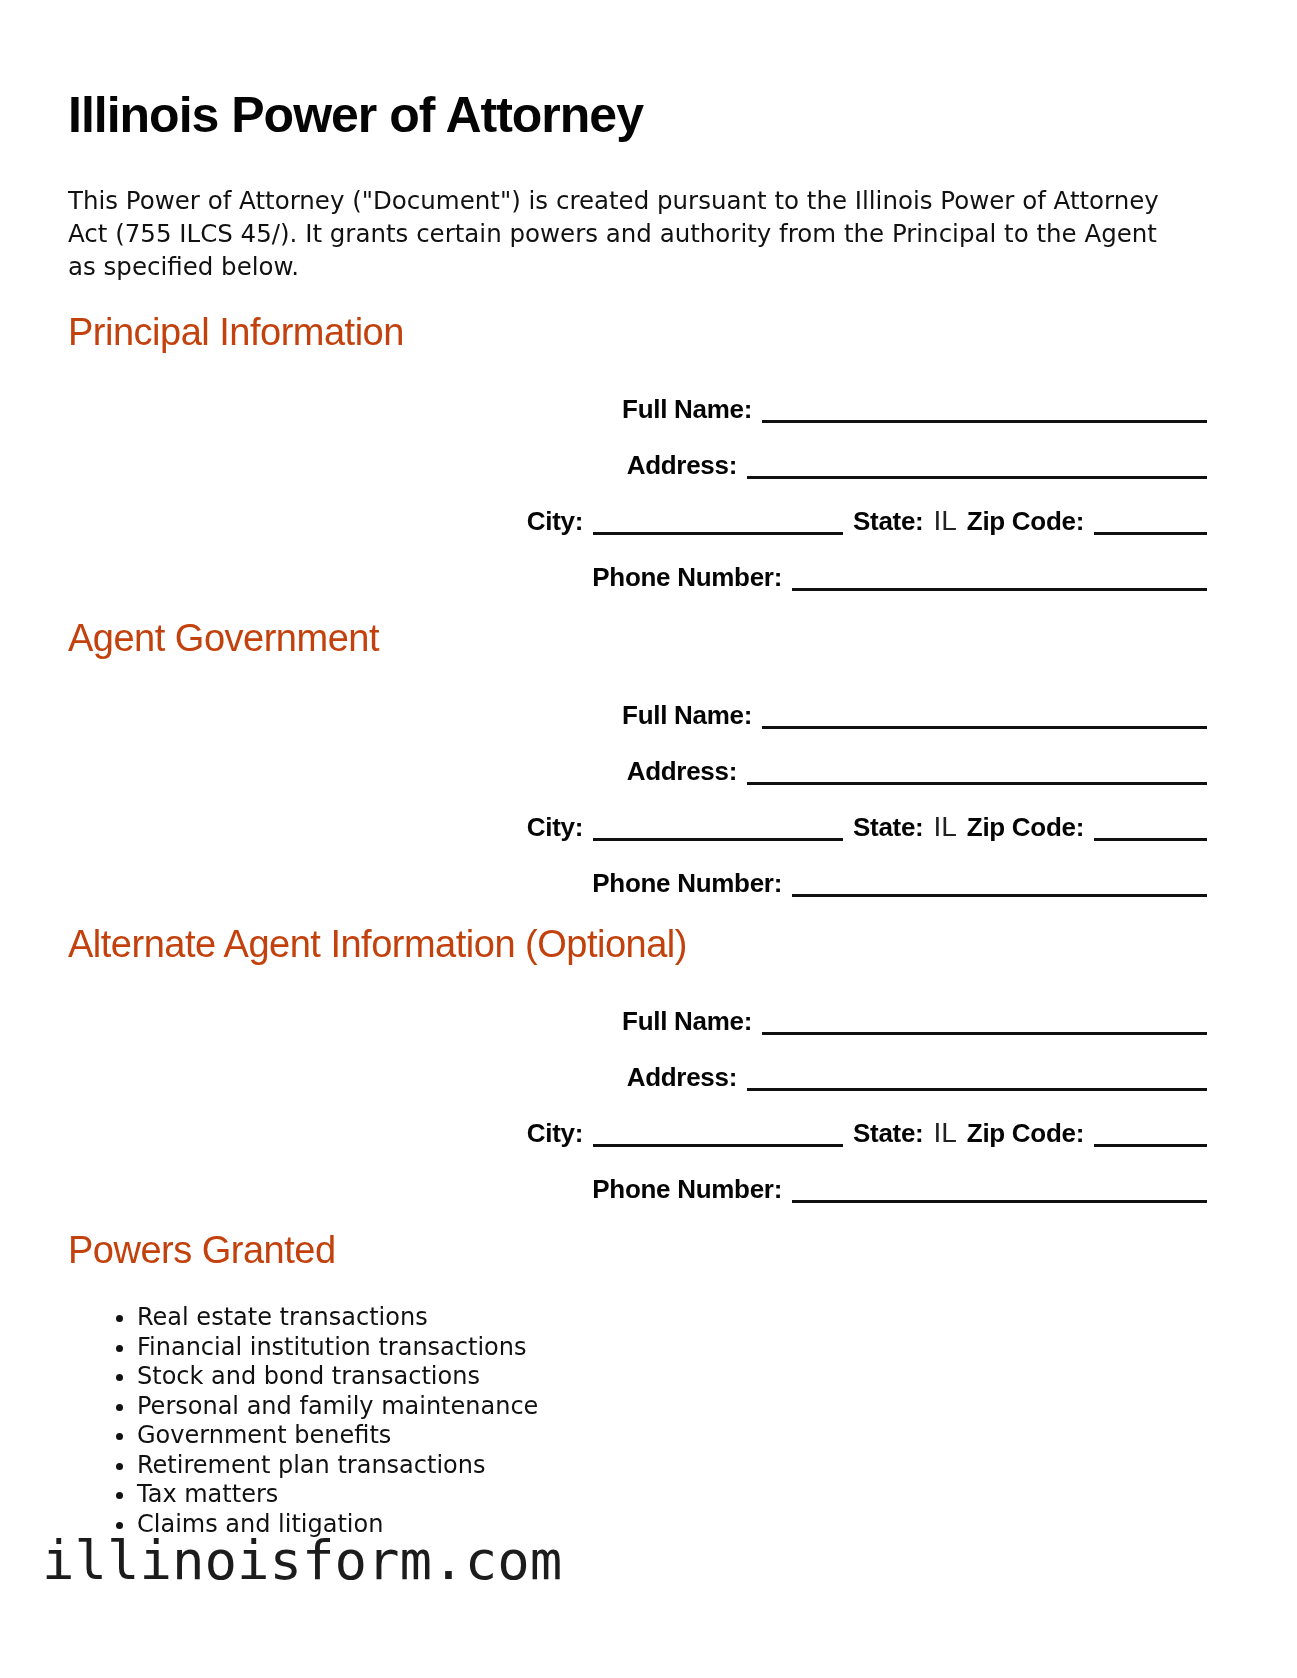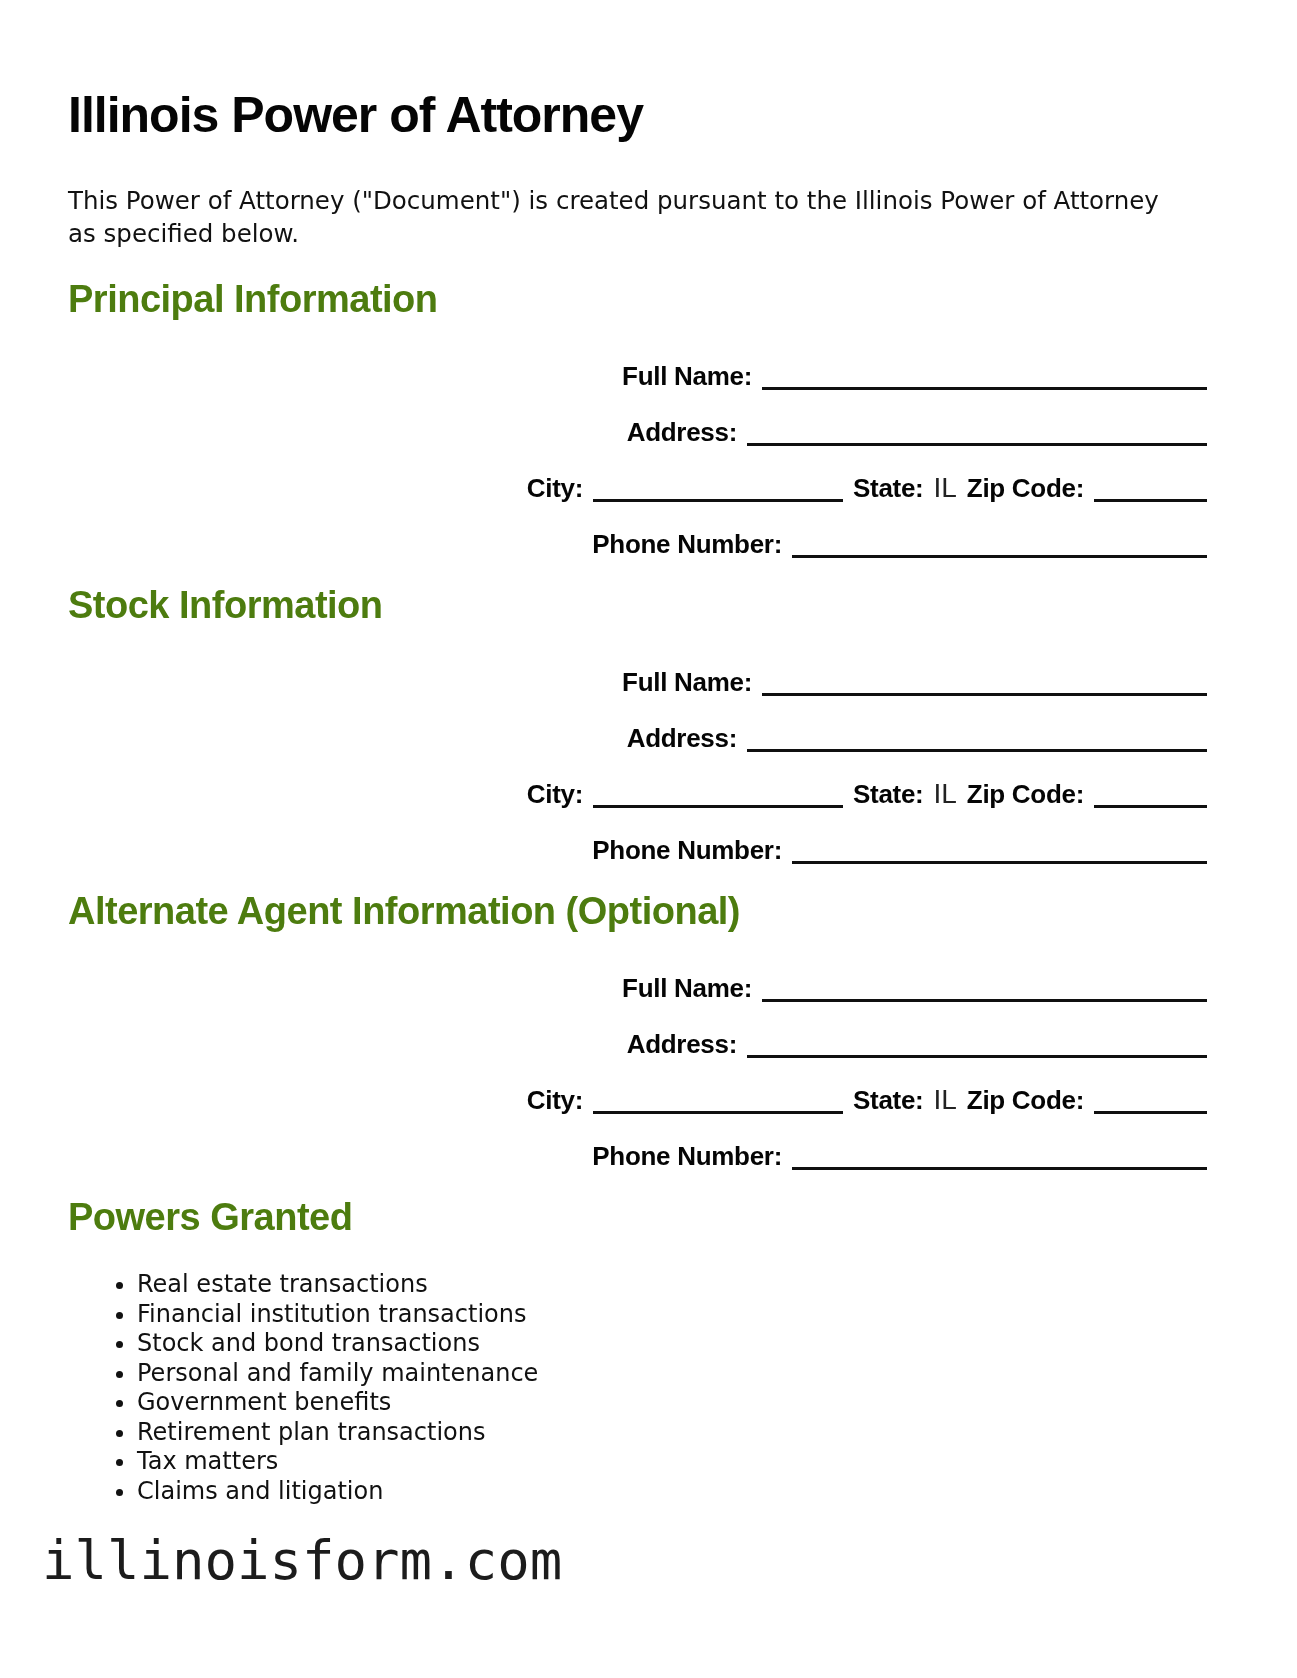--- a/index.html
+++ b/index.html
@@ -25,25 +25,25 @@
   .intro{margin-top:42px;}
   .intro .line{
     font-size:24.5px;
     line-height:33px;
     color:#111;
     white-space:nowrap;
   }
   h2.section-heading{
     margin:24px 0 0 0;
     font-family:"Liberation Sans",sans-serif;
-    font-weight:bold;
+    font-weight:normal;
     font-size:38px;
     line-height:46px;
     letter-spacing:-0.5px;
-    color:#4d7c0f;
+    color:#c2410c;
   }
   h2.first{margin-top:26px;}
   .fields{margin-top:36px;}
   .row{
     line-height:30px;
     height:30px;
     margin-bottom:26px;
     white-space:nowrap;
     text-align:right;
   }
@@ -105,40 +105,41 @@
 </style>
 </head>
 <body>
 
 <div class="page">
 
   <h1 class="doc-title">Illinois Power of Attorney</h1>
 
   <div class="intro">
     <div class="line">This Power of Attorney ("Document") is created pursuant to the Illinois Power of Attorney</div>
+    <div class="line">Act (755 ILCS 45/). It grants certain powers and authority from the Principal to the Agent</div>
     <div class="line">as specified below.</div>
   </div>
 
   <h2 class="section-heading first">Principal Information</h2>
   <div class="fields">
     <div class="row">
       <span class="lbl">Full Name:</span><span class="blank w-name"></span>
     </div>
     <div class="row">
       <span class="lbl">Address:</span><span class="blank w-address"></span>
     </div>
     <div class="row">
       <span class="lbl">City:</span><span class="blank w-city"></span><span class="lbl mid">State:</span><span class="plain">IL</span><span class="lbl mid">Zip Code:</span><span class="blank w-zip"></span>
     </div>
     <div class="row">
       <span class="lbl">Phone Number:</span><span class="blank w-phone"></span>
     </div>
   </div>
 
-  <h2 class="section-heading">Stock Information</h2>
+  <h2 class="section-heading">Agent Government</h2>
   <div class="fields">
     <div class="row">
       <span class="lbl">Full Name:</span><span class="blank w-name"></span>
     </div>
     <div class="row">
       <span class="lbl">Address:</span><span class="blank w-address"></span>
     </div>
     <div class="row">
       <span class="lbl">City:</span><span class="blank w-city"></span><span class="lbl mid">State:</span><span class="plain">IL</span><span class="lbl mid">Zip Code:</span><span class="blank w-zip"></span>
     </div>

